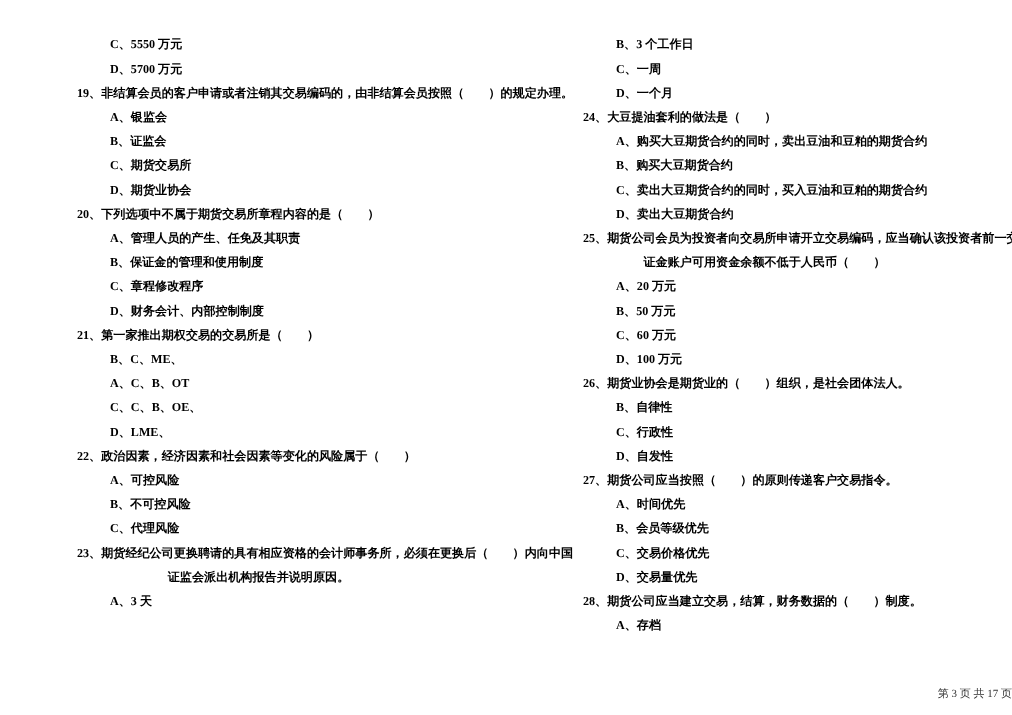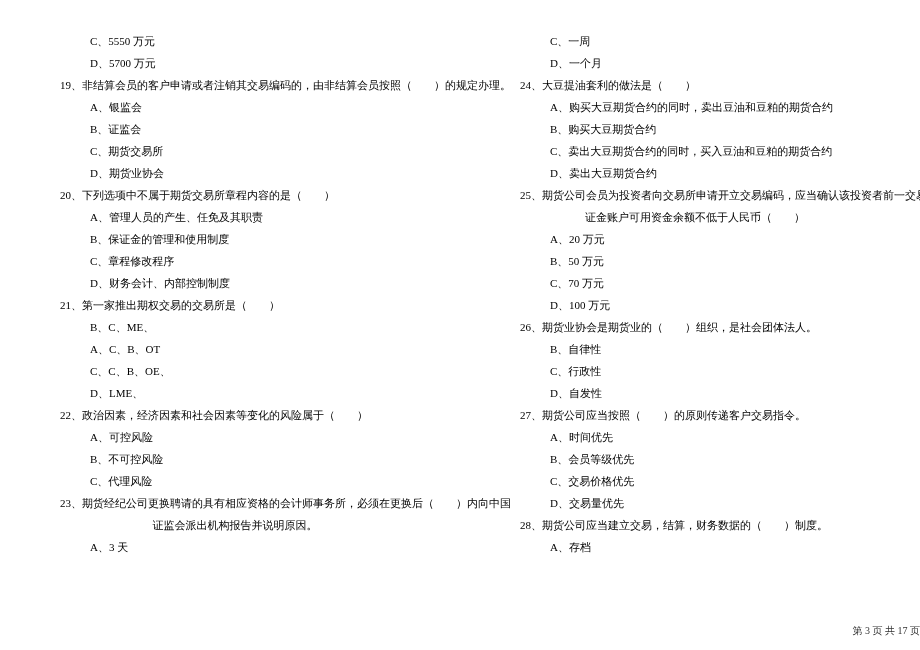--- a/index.html
+++ b/index.html
@@ -17,21 +17,22 @@
       position: relative;
       overflow: hidden;
     }
     .page-container {
       display: flex;
       padding: 30px 0 0 0;
       height: 600px;
     }
     .column {
       width: 50%;
-      padding: 0 30px;
+      padding: 0 40px;
+      font-weight: bold;
     }
     .line {
       line-height: 22px;
       white-space: nowrap;
     }
     .indent-1 {
       padding-left: 60px;
     }
     .indent-q {
       padding-left: 30px;
@@ -73,32 +74,33 @@
       <div class="line indent-1">D、LME、</div>
       <div class="line indent-q">22、政治因素，经济因素和社会因素等变化的风险属于（　　）</div>
       <div class="line indent-1">A、可控风险</div>
       <div class="line indent-1">B、不可控风险</div>
       <div class="line indent-1">C、代理风险</div>
       <div class="line indent-q">23、期货经纪公司更换聘请的具有相应资格的会计师事务所，必须在更换后（　　）内向中国</div>
       <div class="line indent-cont">证监会派出机构报告并说明原因。</div>
       <div class="line indent-1">A、3 天</div>
     </div>
   <div class="column" id="right-col">
+      <div class="line indent-1">B、3 个工作日</div>
       <div class="line indent-1">C、一周</div>
       <div class="line indent-1">D、一个月</div>
       <div class="line indent-q">24、大豆提油套利的做法是（　　）</div>
       <div class="line indent-1">A、购买大豆期货合约的同时，卖出豆油和豆粕的期货合约</div>
       <div class="line indent-1">B、购买大豆期货合约</div>
       <div class="line indent-1">C、卖出大豆期货合约的同时，买入豆油和豆粕的期货合约</div>
       <div class="line indent-1">D、卖出大豆期货合约</div>
       <div class="line indent-q">25、期货公司会员为投资者向交易所申请开立交易编码，应当确认该投资者前一交易日日终保</div>
       <div class="line indent-cont">证金账户可用资金余额不低于人民币（　　）</div>
       <div class="line indent-1">A、20 万元</div>
       <div class="line indent-1">B、50 万元</div>
-      <div class="line indent-1">C、70 万元</div>
+      <div class="line indent-1">C、60 万元</div>
       <div class="line indent-1">D、100 万元</div>
       <div class="line indent-q">26、期货业协会是期货业的（　　）组织，是社会团体法人。</div>
       <div class="line indent-1">B、自律性</div>
       <div class="line indent-1">C、行政性</div>
       <div class="line indent-1">D、自发性</div>
       <div class="line indent-q">27、期货公司应当按照（　　）的原则传递客户交易指令。</div>
       <div class="line indent-1">A、时间优先</div>
       <div class="line indent-1">B、会员等级优先</div>
       <div class="line indent-1">C、交易价格优先</div>
       <div class="line indent-1">D、交易量优先</div>

